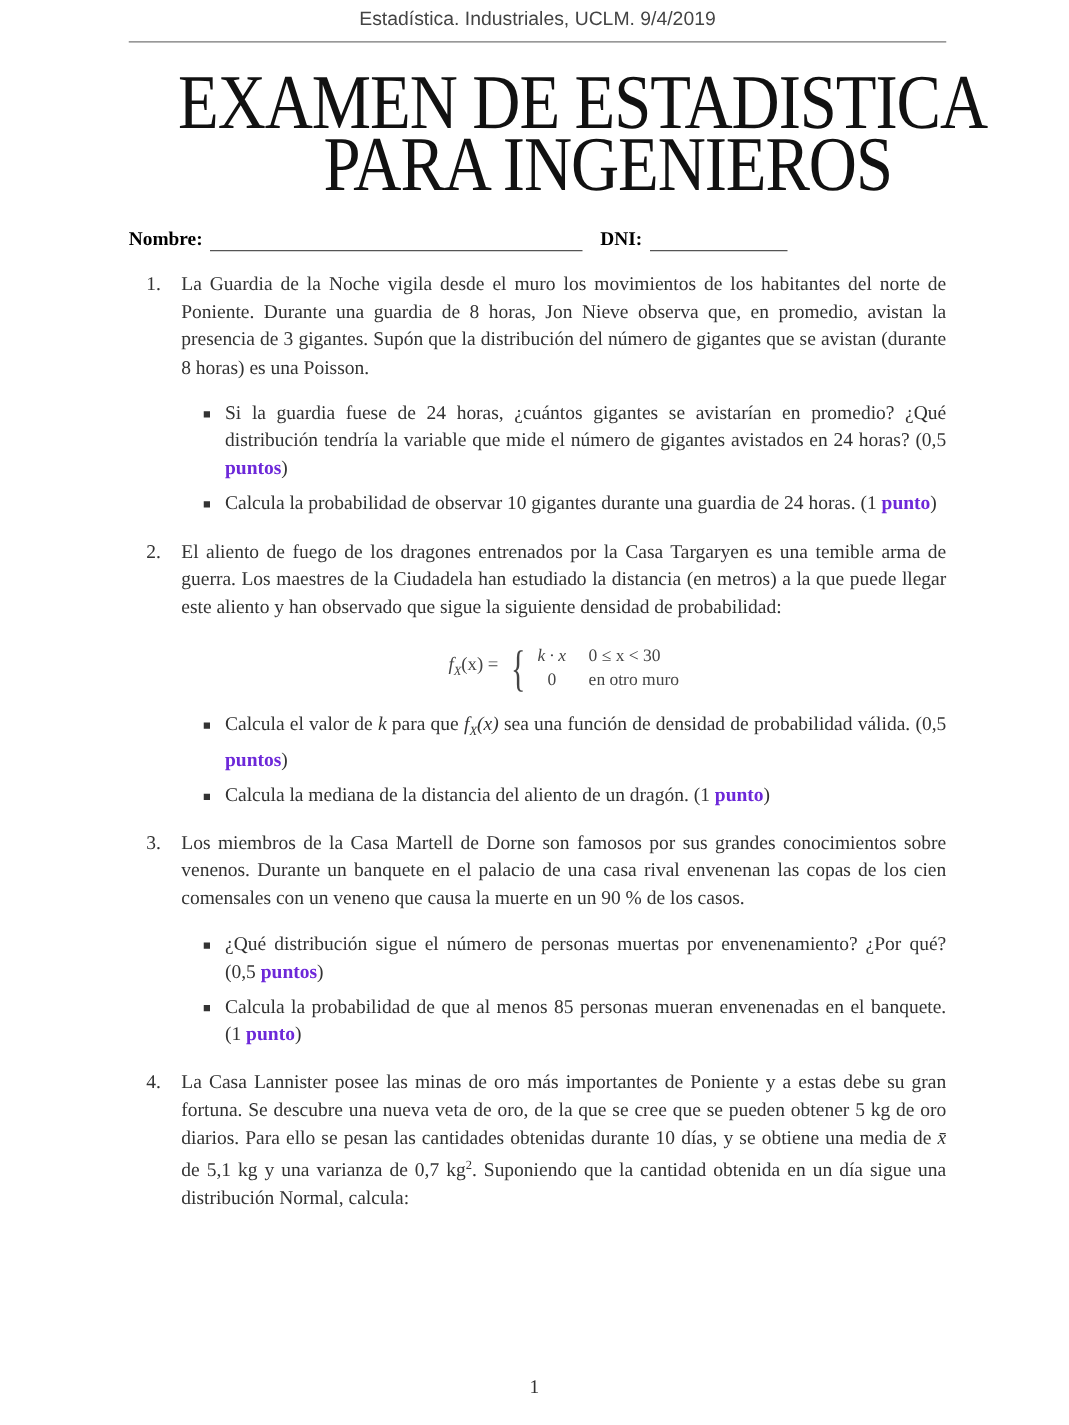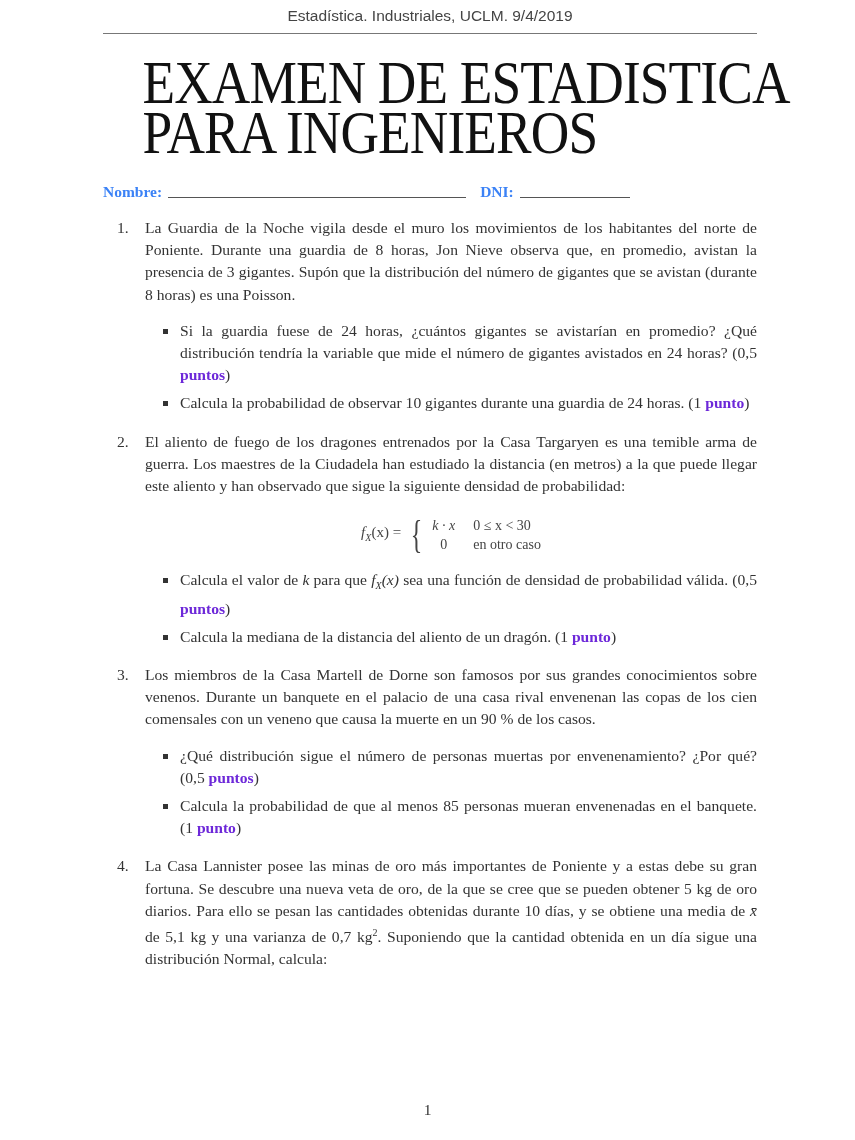--- a/index.html
+++ b/index.html
@@ -1,26 +1,26 @@
 <!DOCTYPE html>
 <html><head>
 <meta charset="utf-8">
 <style>
   html, body { margin: 0; padding: 0; background: #ffffff; }
   body { width: 855px; height: 1140px; position: relative; overflow: hidden;
          font-family: "DejaVu Serif", "Liberation Serif", serif; color: #2a2a2a; }
   .page-header { position: absolute; left: 103px; width: 654px; top: 7px; text-align: center;
                  font-family: Liberation Sans, sans-serif; font-size: 15.5px; color: #444; }
   .header-rule { position: absolute; left: 103px; width: 654px; top: 33px; height: 1px; background: #777; }
-  .title { position: absolute; left: 96px; width: 664px; top: 56px; text-align: left;
+  .title { position: absolute; left: 96px; width: 664px; top: 56px; text-align: right;
            font-family: "Liberation Serif", serif; color: #111; line-height: 52px; }
   .title-line { display: block; font-size: 62px; letter-spacing: -1px; transform: scaleX(0.86); transform-origin: center; white-space: nowrap; }
   .title-line.l2 { margin-top: -2px; }
   .name-row { position: absolute; left: 103px; top: 183px; font-family: "Liberation Serif", serif;
-              font-size: 15.5px; font-weight: bold; color: #3b82f6; display: flex; align-items: flex-start; }
+              font-size: 15.5px; font-weight: bold; color: #000000; display: flex; align-items: flex-end; }
   .blank { display: inline-block; border-bottom: 1.3px solid #555; height: 14px; margin-left: 6px; }
   .blank.name { width: 298px; margin-right: 14px; }
   .blank.dni { width: 110px; }
   .content { position: absolute; left: 103px; width: 654px; top: 217px; font-family: "Liberation Serif", serif;
              font-size: 15.6px; line-height: 22.2px; color: #333; }
   .q { position: relative; padding-left: 42px; text-align: justify; margin-bottom: 16px; }
   .q .num { position: absolute; left: 14px; top: 0; }
   .bullets { margin: 14px 0 0 0; padding: 0; list-style: none; }
   .bullets li { position: relative; padding-left: 35px; text-align: justify; margin-bottom: 6px; }
   .bullets li .dot { position: absolute; left: 18px; top: 9px; width: 5px; height: 5px; background: #333; }
@@ -76,21 +76,21 @@
       <span class="num">2.</span>
       <span>El aliento de fuego de los dragones entrenados por la Casa Targaryen es una temible arma de guerra. Los maestres de la Ciudadela han estudiado la distancia (en metros) a la que puede llegar este aliento y han observado que sigue la siguiente densidad de probabilidad:</span>
 
       <div class="formula">
         <span class="lhs"><span>f</span><sub style="font-size:10px">X</sub><span style="font-style:normal">(x) =</span></span>
         <span class="brace">{</span>
         <div class="cases">
           <span class="c1">k · x</span>
           <span class="c2 italic">0 ≤ x &lt; 30</span>
           <span class="c1" style="font-style:normal">0</span>
-          <span class="c2">en otro caso</span>
+          <span class="c2">en otro muro</span>
         </div>
       </div>
 
       <ul class="bullets" style="margin-top:0">
         <li>
           <span class="dot"></span>
           <span>Calcula el valor de </span><span class="italic">k</span><span> para que </span><span class="italic">f</span><sub class="italic" style="font-size:10px">X</sub><span class="italic">(x)</span><span> sea una función de densidad de probabilidad válida. (0,5 </span><b>puntos</b><span>)</span>
         </li>
         <li>
           <span class="dot"></span>

